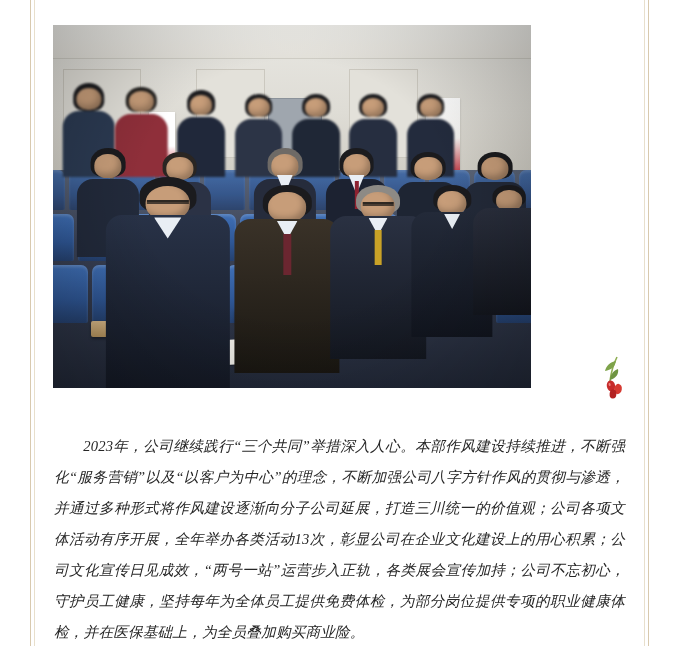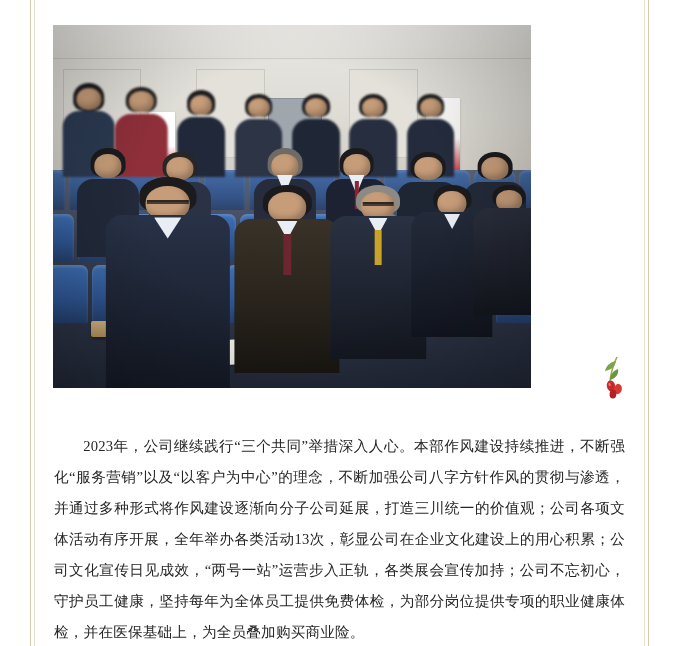--- a/index.html
+++ b/index.html
@@ -32,20 +32,21 @@
   .edge-rule.right { right: 30px; }
   .edge-rule.left2 { left: 34px; background: #e8dfcc; }
   .edge-rule.right2 { right: 34px; background: #e8dfcc; }
 
   .content {
     position: absolute;
     left: 40px;
     right: 40px;
     top: 0;
     bottom: 0;
+    font-style: italic;
   }
 
   .photo-wrap {
     position: absolute;
     left: 13px;
     top: 25px;
     width: 478px;
     height: 363px;
     overflow: hidden;
     background: #1b2230;

